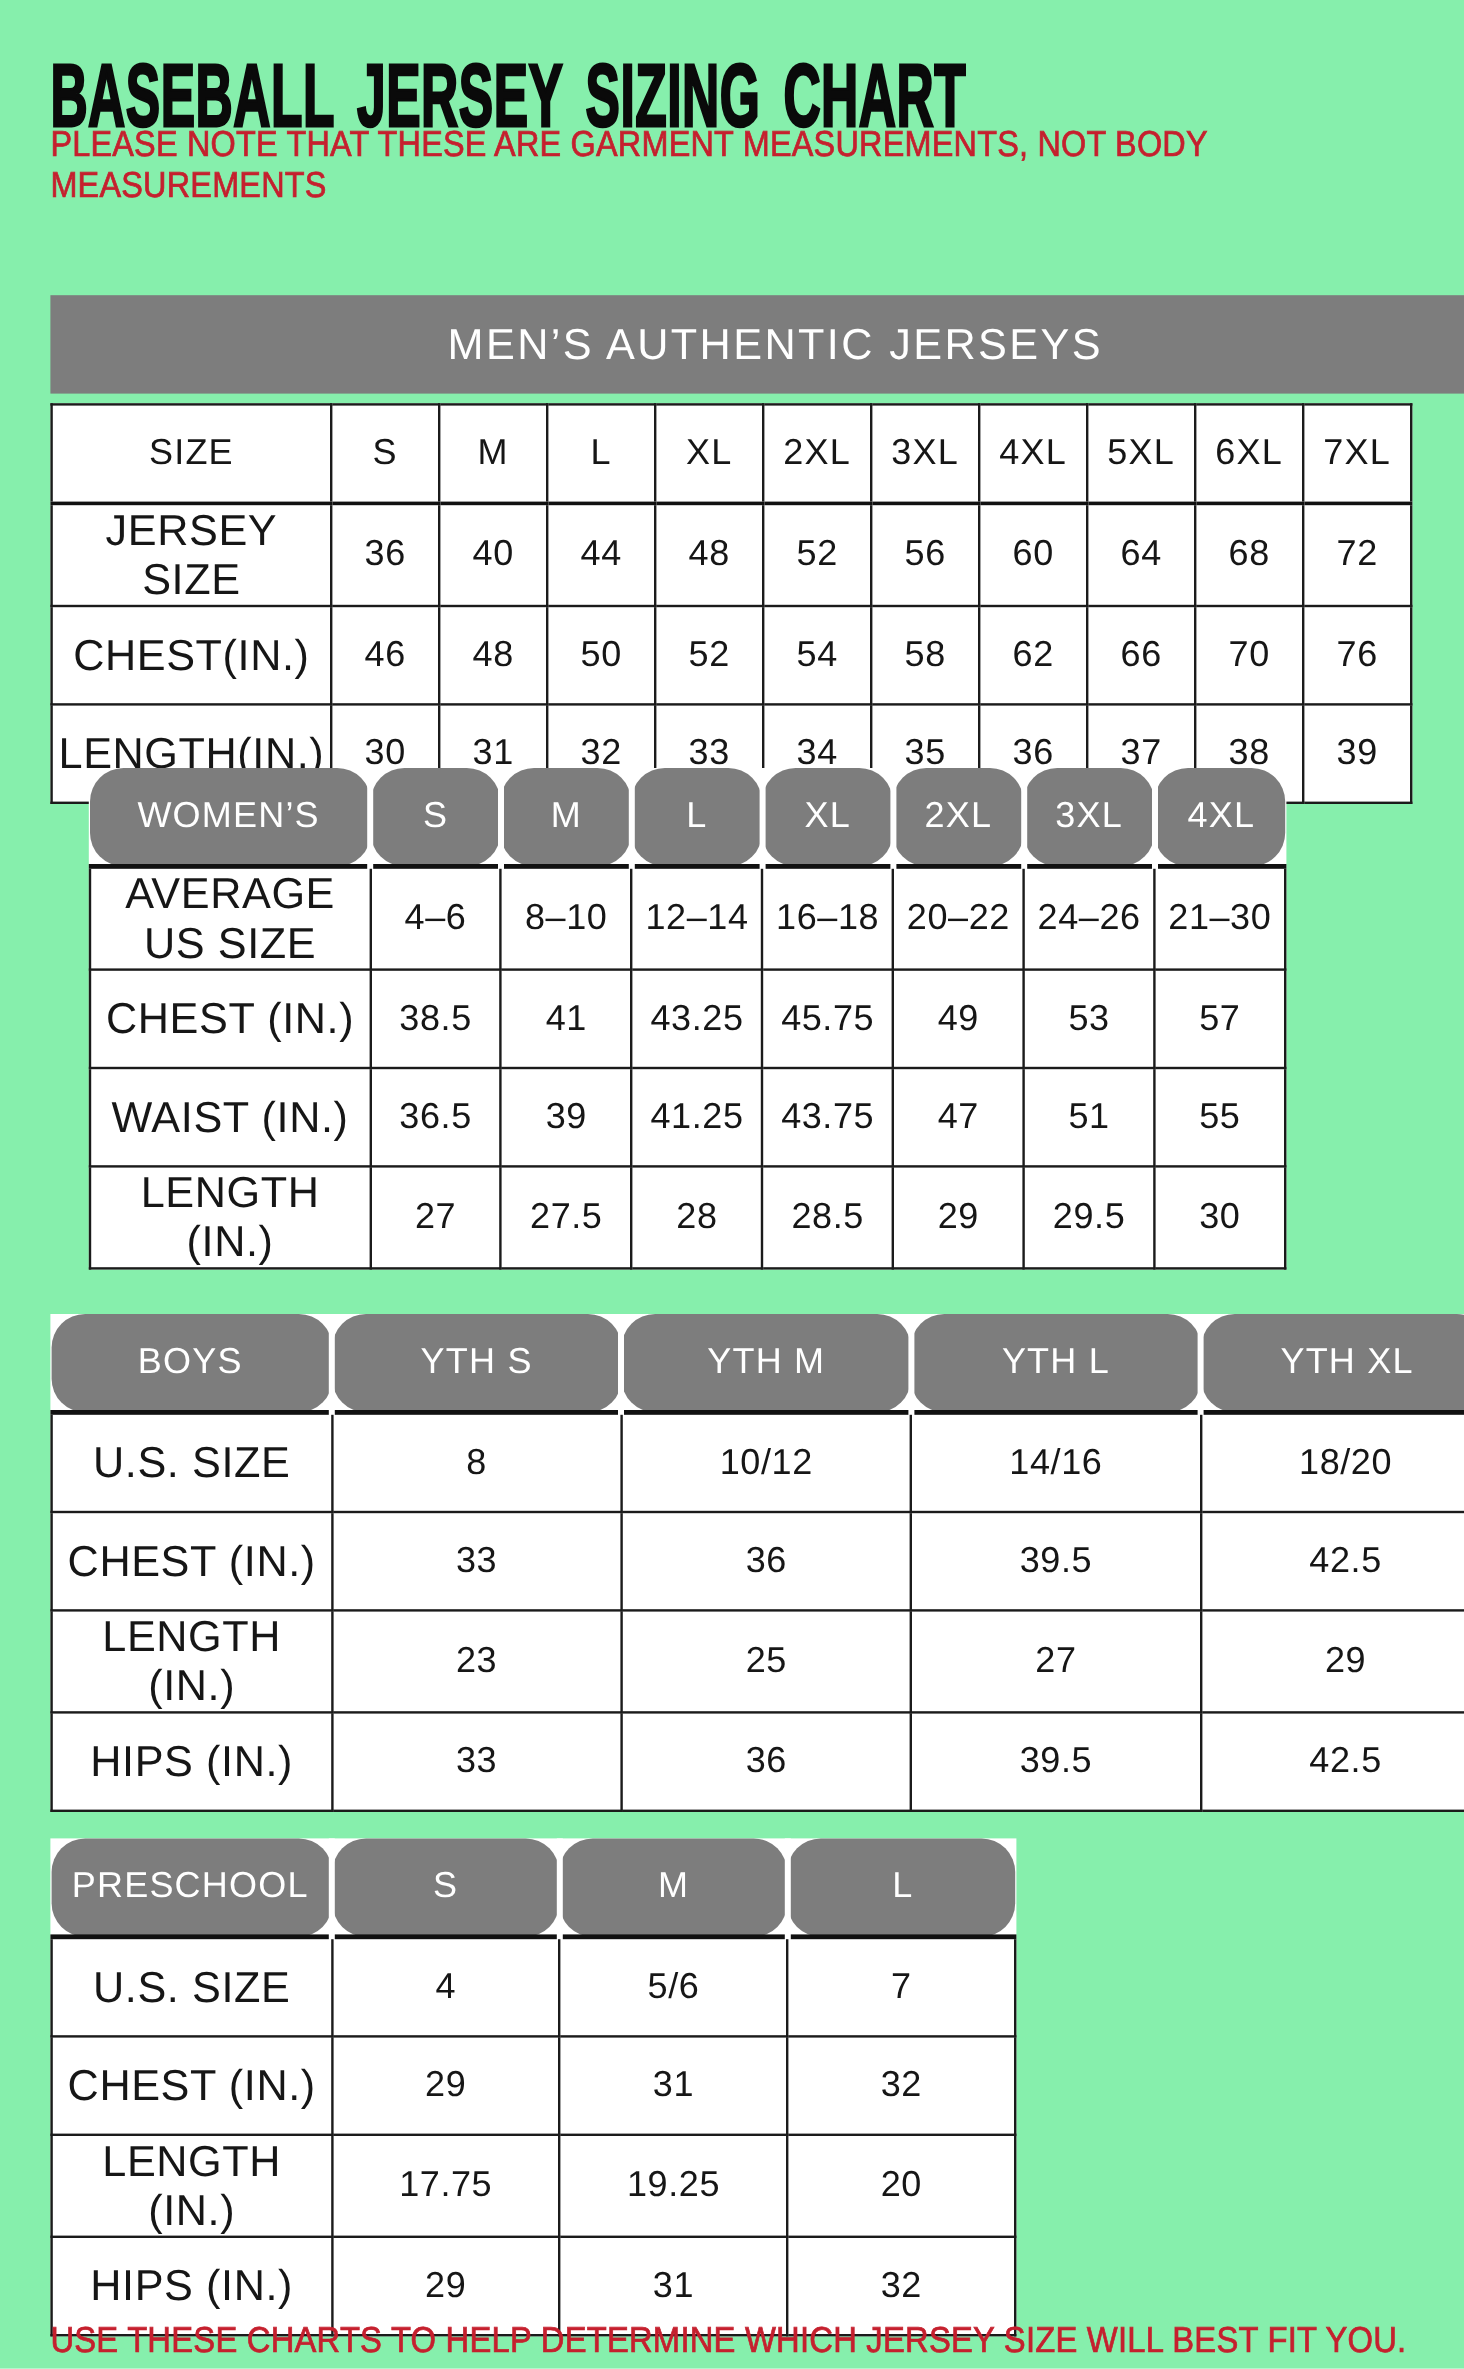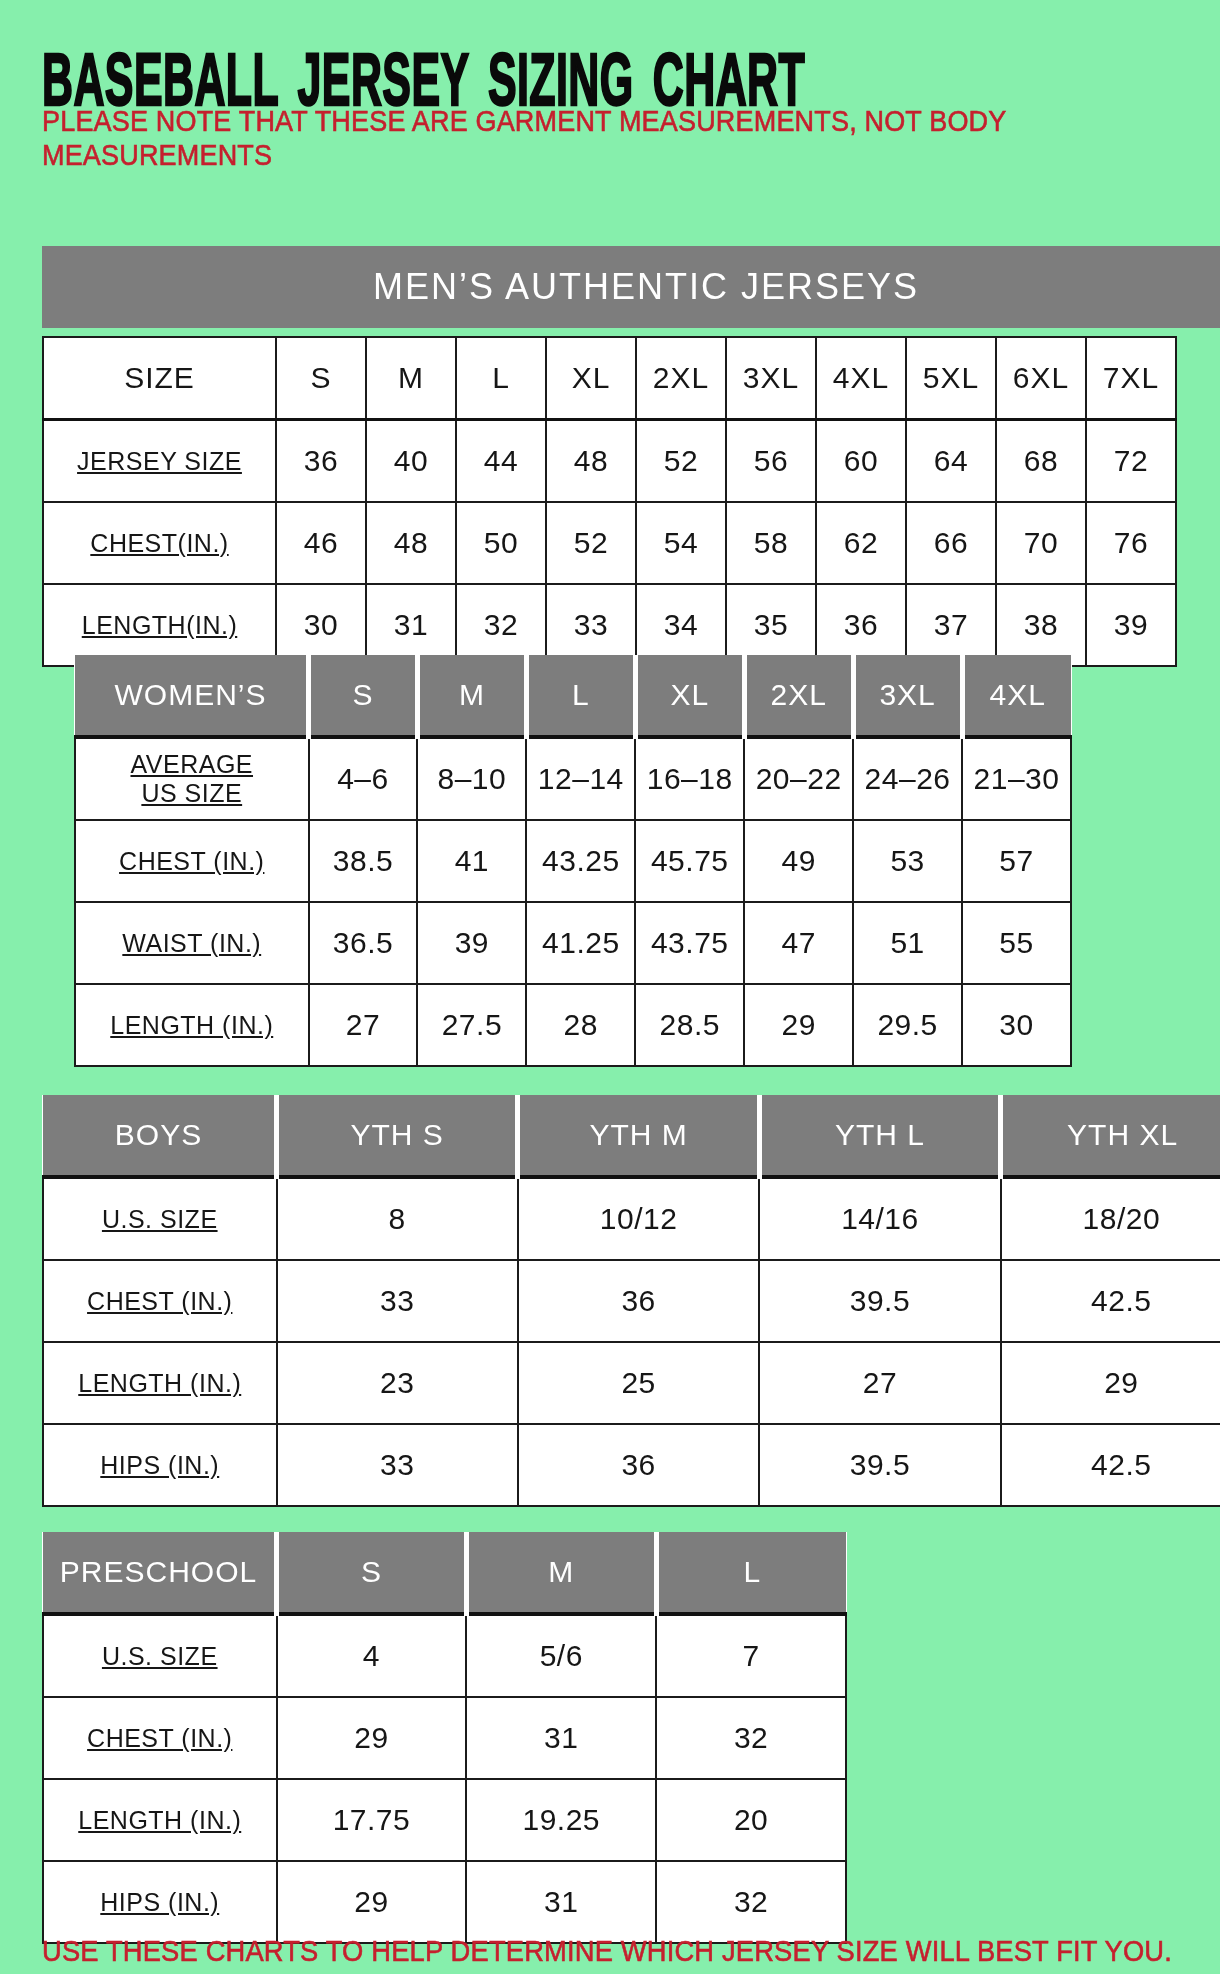--- a/index.html
+++ b/index.html
@@ -17,40 +17,40 @@
   .red-note span{display:inline-block;transform:scaleX(.9);transform-origin:0 0;
     font-size:30px;line-height:34px;white-space:pre-line;
     -webkit-text-stroke:.6px #c5202e;letter-spacing:.2px;}
   #note{top:104px;}
   #footer{top:1934px;}
   #footer span{transform:scaleX(.91);white-space:nowrap;}
 
   
   .tbl-block{position:absolute;left:42px;}
   #mens{top:198px;}
-  #womens{top:655px;padding-left:32px;}
+  #womens{top:640px;padding-left:32px;}
   #boys{top:1095px;}
   #preschool{top:1532px;}
 
   .band{width:1208px;height:82px;background:#7d7d7d;color:#fff;
     display:flex;align-items:center;justify-content:center;
     font-size:36px;letter-spacing:2px;margin-bottom:8px;margin-top:48px;}
 
   table.sizing{border-collapse:collapse;table-layout:fixed;background:#fff;}
   .t-mens{width:1135px;}
   .t-womens{width:998px;}
   .t-boys{width:1201px;}
   .t-preschool{width:805px;}
 
   .sizing th,.sizing td{padding:0;text-align:center;vertical-align:middle;
     border:2px solid #1b1b1b;font-weight:400;}
-  .sizing thead th{height:80px;font-size:30px;letter-spacing:1px;}
+  .sizing thead th{height:80px;font-size:30px;letter-spacing:1px;border-radius:28px;}
   .sizing .corner{width:231px;}
   .sizing td{height:80px;font-size:30px;letter-spacing:.5px;}
-  .sizing td.row-label{font-size:25px;letter-spacing:.5px;white-space:pre-line;line-height:1.15;text-decoration:underline;}
+  .sizing td.row-label{font-size:36px;letter-spacing:.5px;white-space:pre-line;line-height:1.15;}
 
   
   .white-head thead th{background:#fff;color:#161616;border-bottom:3px solid #111;}
 
   
   .gray-head thead th{background:#7d7d7d;color:#fff;border:0;border-bottom:4px solid #111;}
   .gray-head thead th + th{border-left:5px solid #fff;}
 </style>
 </head>
 <body>

